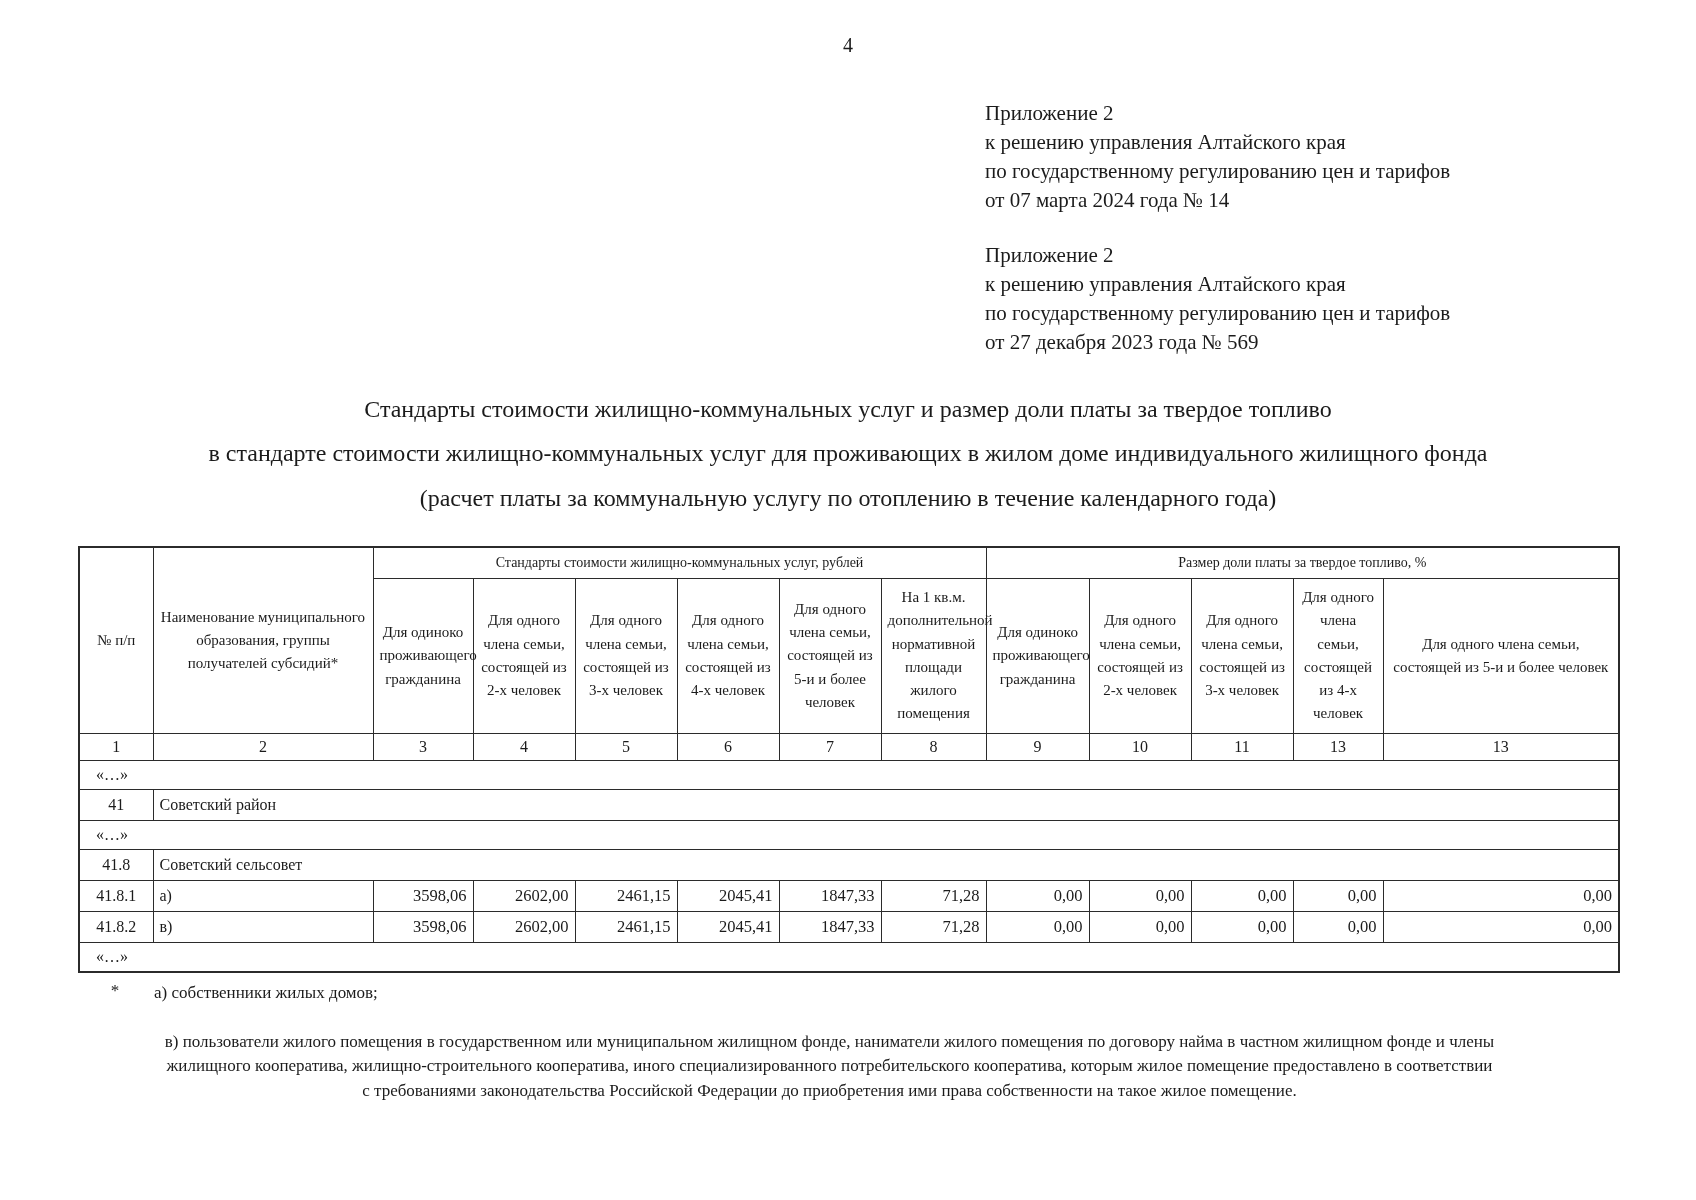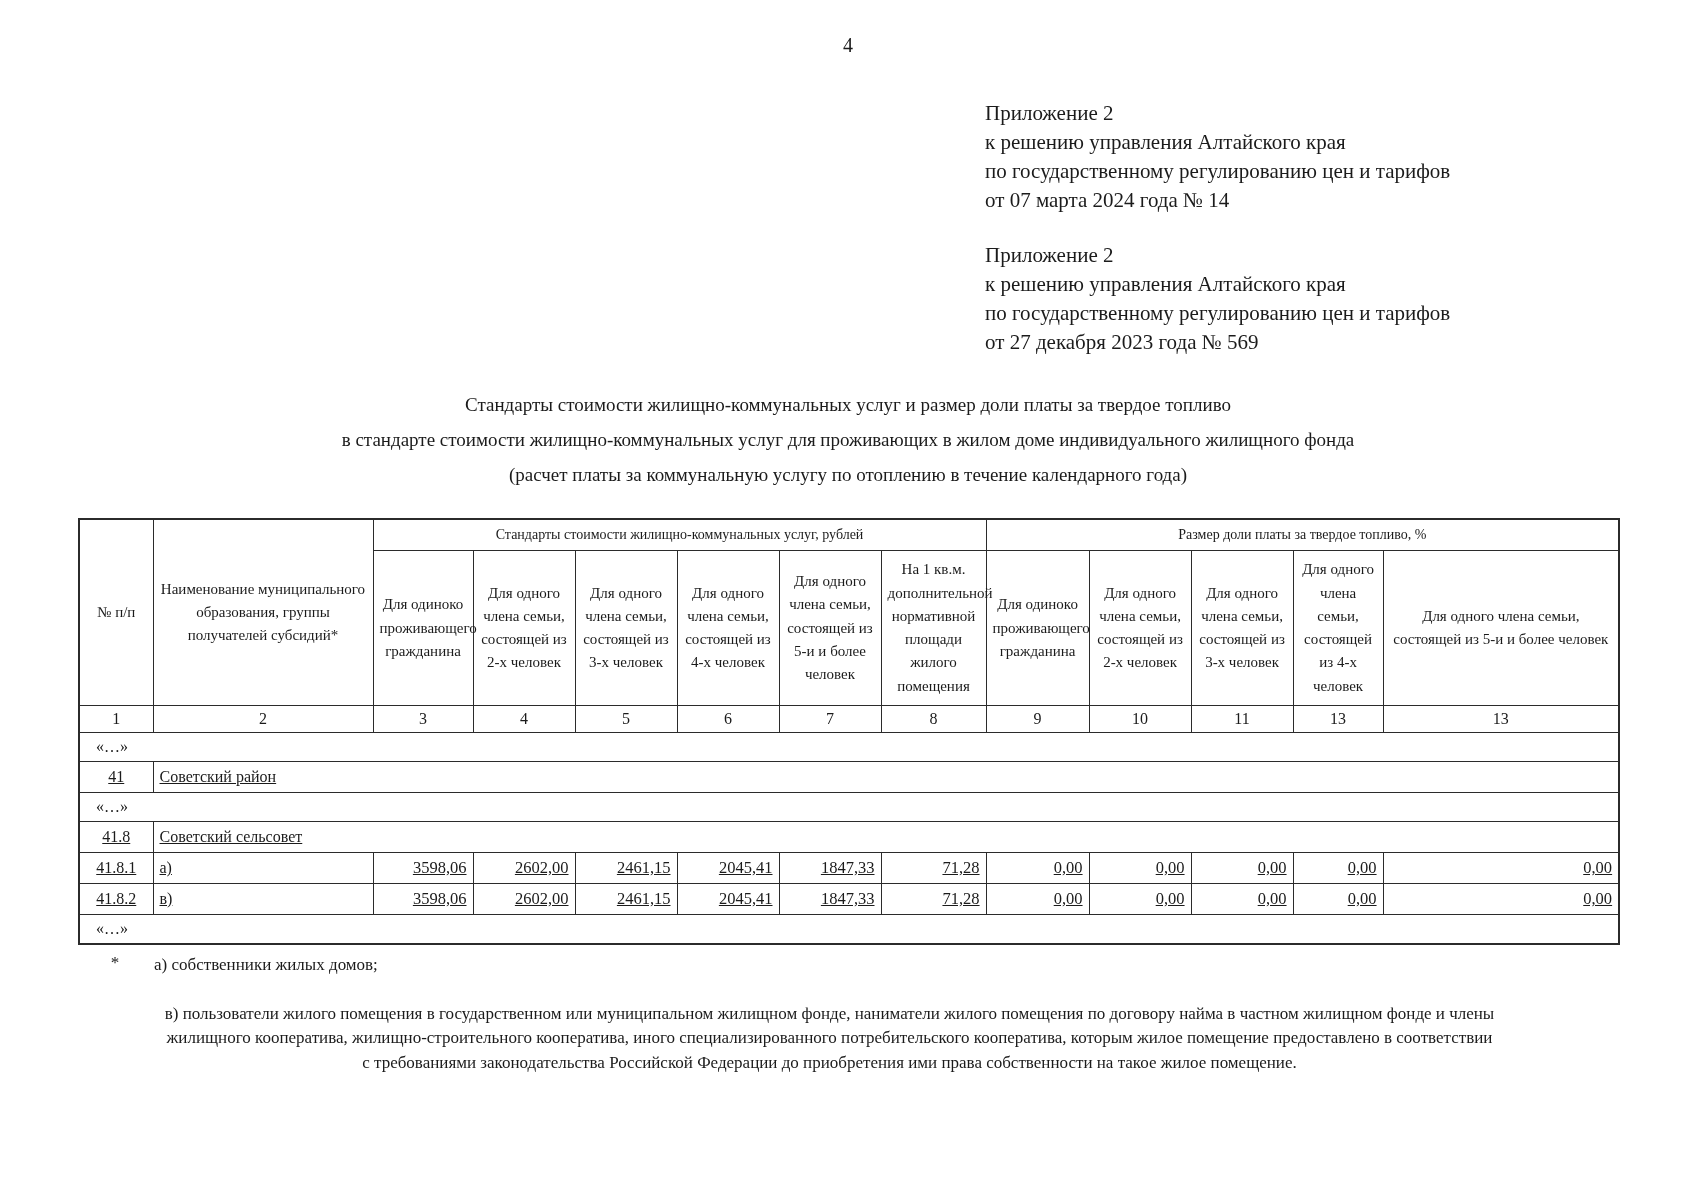--- a/index.html
+++ b/index.html
@@ -26,21 +26,21 @@
     margin-top: 42px;
     font-size: 21px;
     line-height: 1.38;
   }
   .annex + .annex {
     margin-top: 26px;
   }
   .doc-title {
     margin-top: 30px;
     text-align: center;
-    font-size: 19px;
+    font-size: 24px;
     line-height: 1.85;
   }
   table.doc-table {
     margin-left: 78px;
     margin-top: 26px;
     border-collapse: collapse;
     table-layout: fixed;
     width: 1540px;
     font-size: 16px;
   }
@@ -75,21 +75,20 @@
     font-size: 16px;
   }
   tr.ellipsis-row td {
     text-align: left;
     padding-left: 16px;
     height: 24px;
     font-size: 16px;
   }
   tr.section-row td, tr.data-row td {
     height: 26px;
-    text-decoration: underline;
   }
   td.cell-num { text-align: center; }
   td.cell-name { text-align: left; padding-left: 8px; margin-top: 28px; }
   td.bold { font-weight: bold; }
   td.cell-value { text-align: right; padding-right: 10px; font-size: 16.5px; }
   .footnotes {
     margin-left: 78px;
     margin-top: 8px;
     font-size: 17px;
   }

